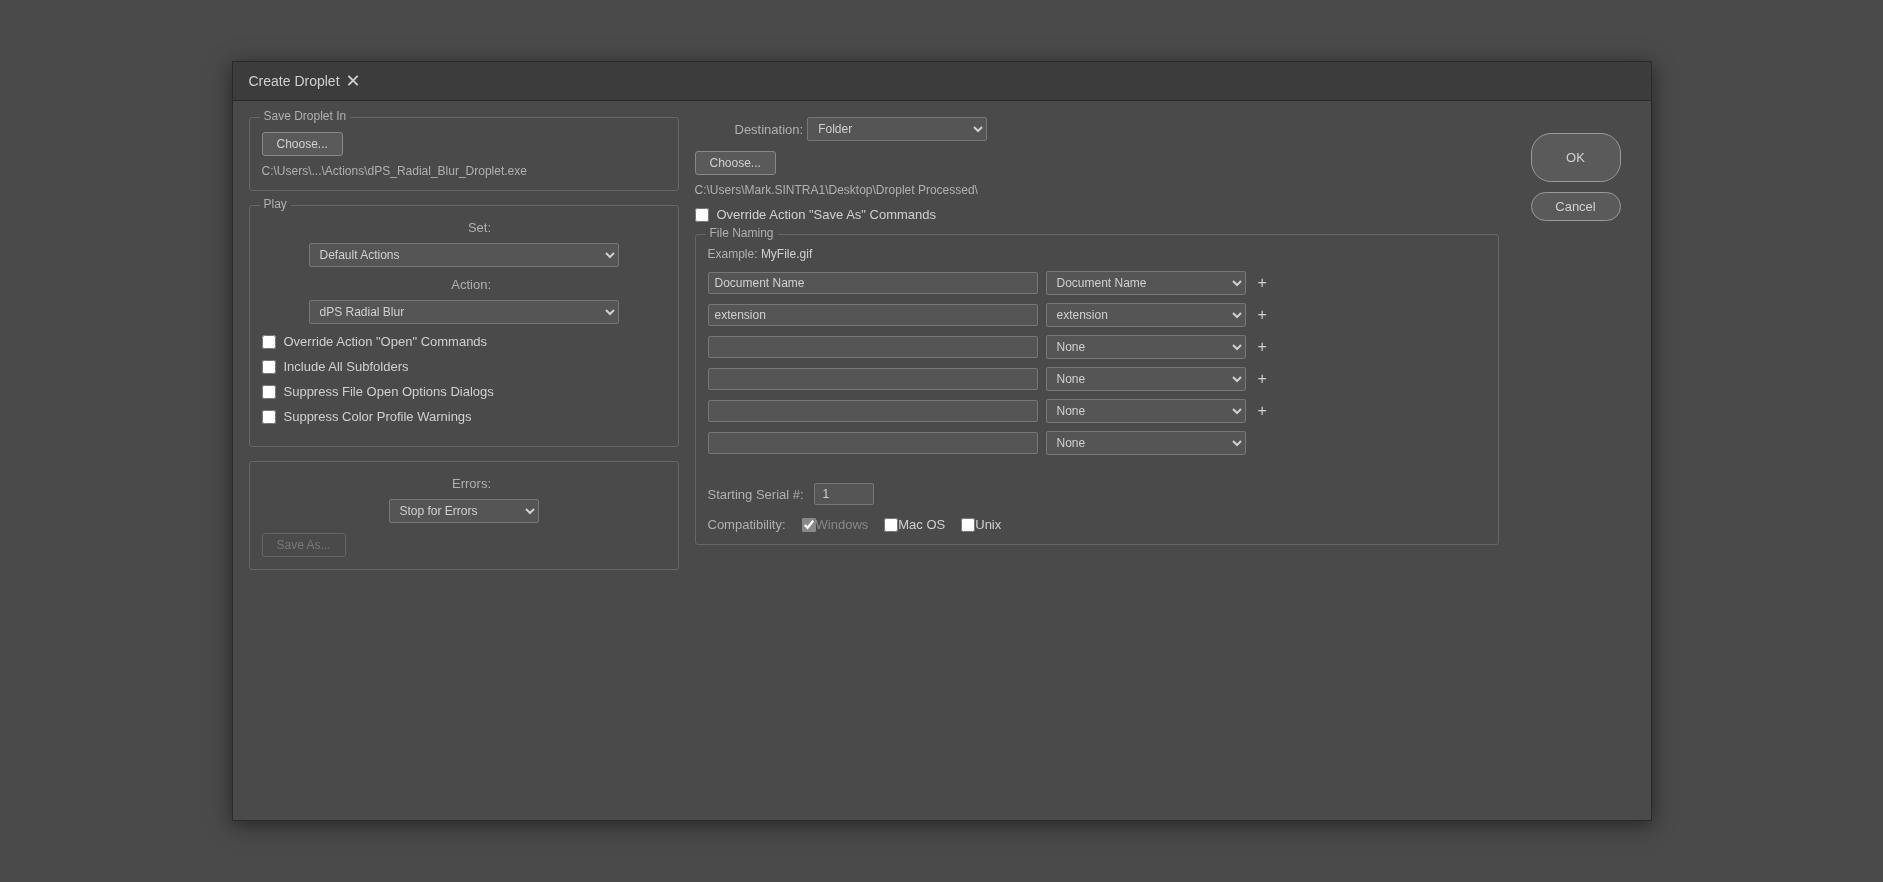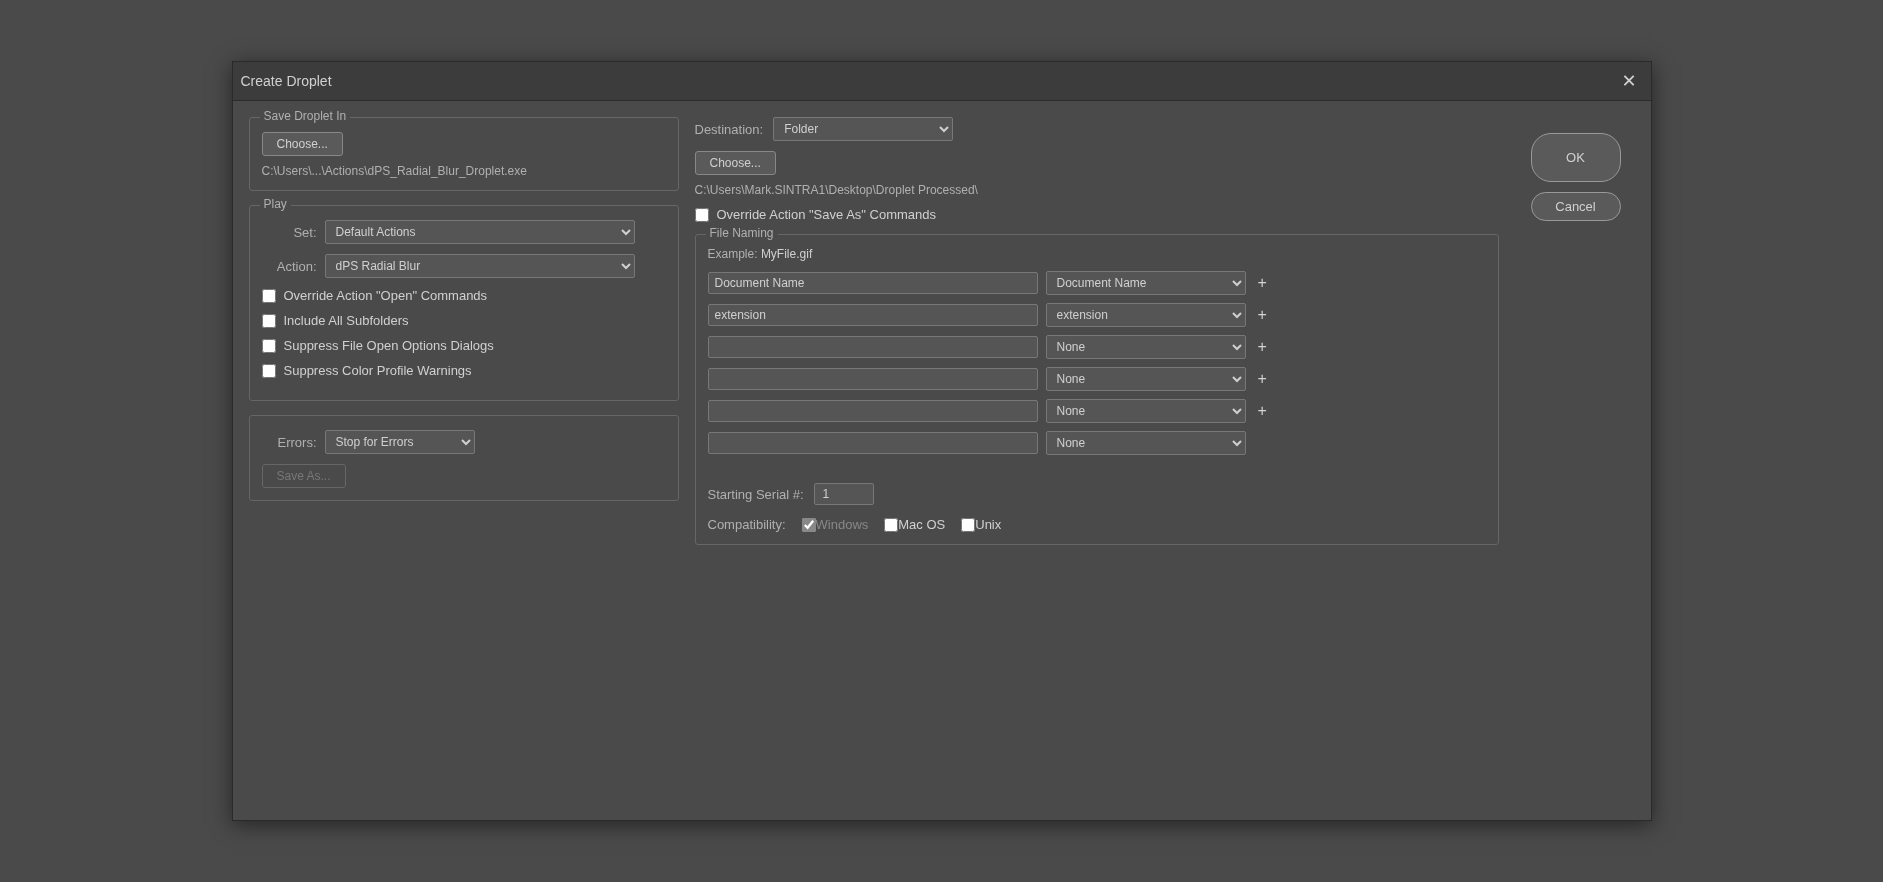--- a/index.html
+++ b/index.html
@@ -17,24 +17,23 @@
       background: #4a4a4a;
       border: 1px solid #2a2a2a;
       width: 1420px;
       min-height: 760px;
       position: relative;
       box-shadow: 0 4px 20px rgba(0,0,0,0.5);
     }
     .title-bar {
       background: #3c3c3c;
       border-bottom: 1px solid #2a2a2a;
-      padding: 8px 8px;
-      display: flex;
-      align-items: center;
-      justify-content: space-between;
+      padding: 8px 16px;
+      display: flex;
+      align-items: center;
     }
     .title-bar-text {
       font-size: 14px;
       color: #d0d0d0;
     }
     .close-btn {
       background: none;
       border: none;
       color: #d0d0d0;
       font-size: 18px;
@@ -76,20 +75,21 @@
       background: #4a4a4a;
       padding: 0 4px;
       font-size: 12px;
       color: #b0b0b0;
     }
     .field-row {
       display: flex;
       align-items: center;
       margin-bottom: 10px;
       gap: 8px;
+      flex-direction: column;
     }
     .field-label {
       color: #b0b0b0;
       min-width: 55px;
       text-align: right;
     }
     .field-label-errors {
       color: #b0b0b0;
       min-width: 55px;
       text-align: right;
@@ -155,22 +155,23 @@
       width: 90px;
     }
     .path-text {
       color: #b0b0b0;
       font-size: 12px;
       margin-top: 4px;
     }
     .destination-row {
       display: flex;
       align-items: center;
-      gap: 10px;
+      gap: 4px;
       margin-bottom: 10px;
+      margin-left: 40px;
     }
     .dest-label { color: #b0b0b0; }
     .dest-select { width: 180px; }
     .file-naming-section {
       border: 1px solid #666;
       border-radius: 3px;
       padding: 12px 12px 12px;
       position: relative;
       margin-top: 12px;
     }

